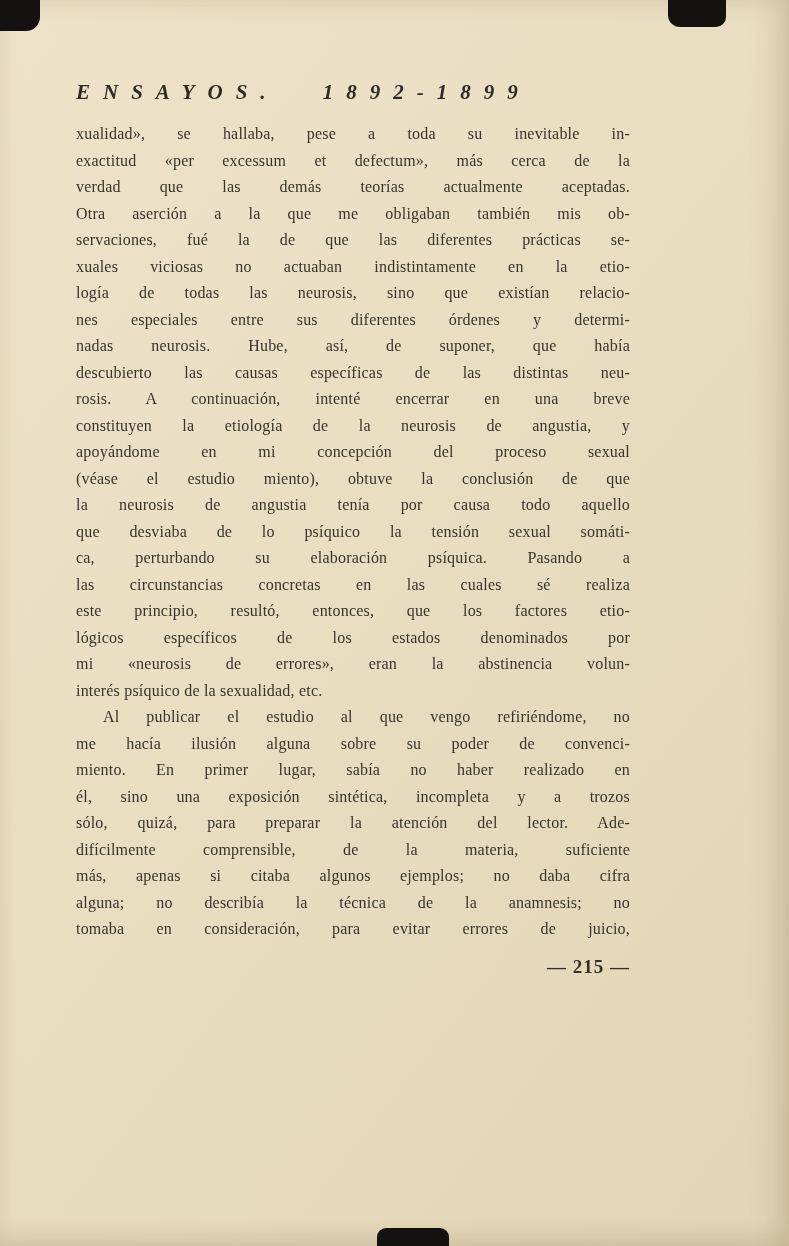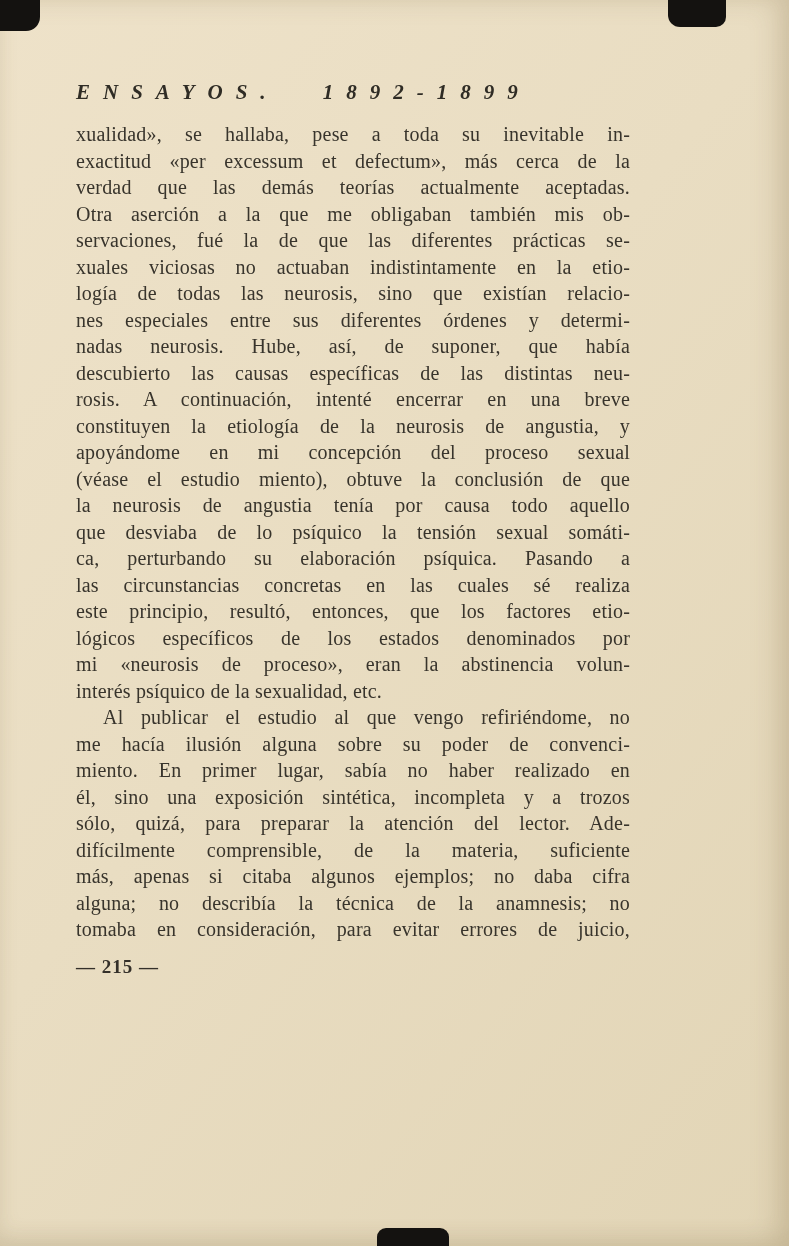--- a/index.html
+++ b/index.html
@@ -28,40 +28,40 @@
     font-weight: 700;
     font-style: italic;
     letter-spacing: 13px;
     word-spacing: 26px;
     white-space: nowrap;
     color: #2f2c25;
     margin-bottom: 16px;
   }
   .text-block {
     width: 554px;
-    font-size: 20px;
+    font-size: 16px;
     line-height: 26.5px;
     letter-spacing: 0.2px;
   }
   .line {
     text-align: justify;
     text-align-last: justify;
     white-space: normal;
     height: 26.5px;
     overflow: visible;
   }
   .line.flush {
     text-align-last: left;
   }
   .line.indent {
     text-indent: 27px;
   }
   .footer {
     width: 554px;
-    text-align: left;
+    text-align: right;
     margin-top: 13px;
     font-size: 19px;
     font-weight: 700;
     letter-spacing: 1px;
     color: #34302a;
   }
   .artifact {
     position: absolute;
     background: #141210;
   }
@@ -108,21 +108,21 @@
         <div class="line">rosis. A continuación, intenté encerrar en una breve</div>
         <div class="line">constituyen la etiología de la neurosis de angustia, y</div>
         <div class="line">apoyándome en mi concepción del proceso sexual</div>
         <div class="line">(véase el estudio miento), obtuve la conclusión de que</div>
         <div class="line">la neurosis de angustia tenía por causa todo aquello</div>
         <div class="line">que desviaba de lo psíquico la tensión sexual somáti-</div>
         <div class="line">ca, perturbando su elaboración psíquica. Pasando a</div>
         <div class="line">las circunstancias concretas en las cuales sé realiza</div>
         <div class="line">este principio, resultó, entonces, que los factores etio-</div>
         <div class="line">lógicos específicos de los estados denominados por</div>
-        <div class="line">mi «neurosis de proceso», eran la abstinencia volun-</div>
+        <div class="line">mi «neurosis de errores», eran la abstinencia volun-</div>
         <div class="line flush">interés psíquico de la sexualidad, etc.</div>
       </div>
       <div class="paragraph">
         <div class="line indent">Al publicar el estudio al que vengo refiriéndome, no</div>
         <div class="line">me hacía ilusión alguna sobre su poder de convenci-</div>
         <div class="line">miento. En primer lugar, sabía no haber realizado en</div>
         <div class="line">él, sino una exposición sintética, incompleta y a trozos</div>
         <div class="line">sólo, quizá, para preparar la atención del lector. Ade-</div>
         <div class="line">difícilmente comprensible, de la materia, suficiente</div>
         <div class="line">más, apenas si citaba algunos ejemplos; no daba cifra</div>

